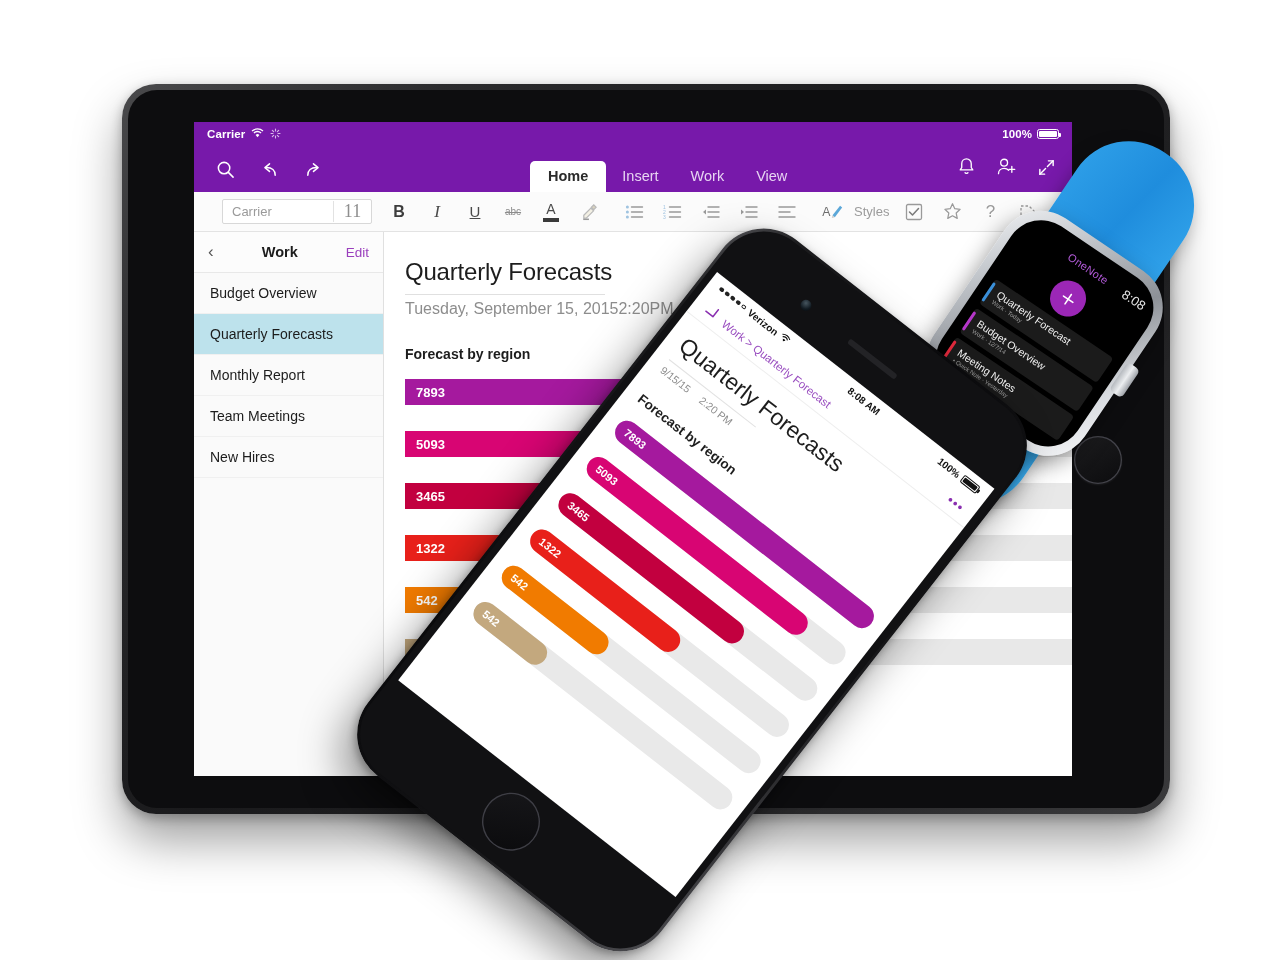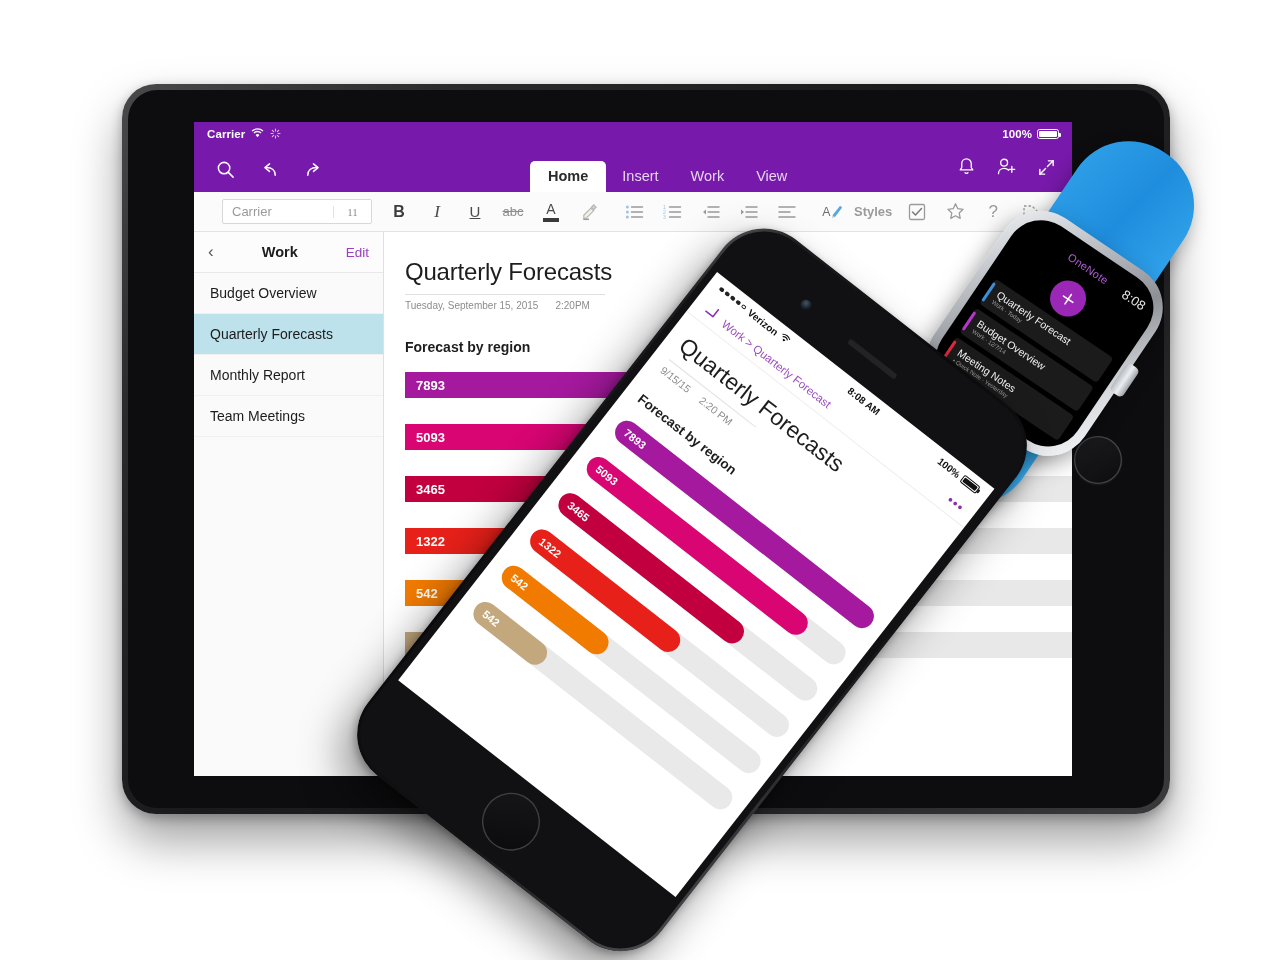--- a/index.html
+++ b/index.html
@@ -68,41 +68,41 @@
   
   .ribbon-tools {
     height: 40px; background: #fbfbfb; border-bottom: 1px solid #e3e3e3;
     display:flex; align-items:center; padding: 0 12px; gap:0;
   }
   .font-box {
     display:flex; align-items:center; height:25px; border:1px solid #d8d8d8;
     background:#fff; border-radius:2px; margin-left:16px;
   }
   .font-name { width:110px; padding:0 9px; font-size:13px; color:#9a9a9a; }
-  .font-size { width:38px; text-align:center; font-size:11px; color:#8e8e8e; border-left:1px solid #e2e2e2;font-family:Liberation Serif, serif; }
+  .font-size { width:38px; text-align:center; font-size:18px; color:#8e8e8e; border-left:1px solid #e2e2e2;font-family:Liberation Serif, serif; }
   .tb { width:38px; height:30px; display:flex; align-items:center; justify-content:center; font-size:15px; color:#5a5a5a; cursor:pointer;}
   .tb.sep { margin-left:8px; }
-  .styles-lbl { font-size:13px; color:#9b9b9b; margin:0 6px 0 2px;font-weight:bold; }
+  .styles-lbl { font-size:13px; color:#9b9b9b; margin:0 6px 0 2px; }
 
   
   .ipad-body { display:flex; height: 654px; }
   .sidebar { width: 190px; background:#fafafa; border-right:1px solid #e0e0e0; display:flex; flex-direction:column; }
   .sb-head { height:41px; display:flex; align-items:center; padding:0 14px; border-bottom:1px solid #e8e8e8; background:#fcfcfc;}
   .sb-back { color:#555; font-size:17px; cursor:pointer; }
   .sb-title { flex:1; text-align:center; font-size:14.5px; color:#1d1d1d; font-weight:bold; }
   .sb-edit { color:#9a3fbd; font-size:13.5px; cursor:pointer; }
   .sb-list { flex:1; }
   .sb-item { height:41px; display:flex; align-items:center; padding:0 16px; font-size:14px; color:#1c1c1c; cursor:pointer; border-bottom:1px solid #f0f0f0;}
   .sb-item.active { background:#bde2ec; }
 
   
   .page { flex:1; padding: 26px 0 0 21px; background:#fff; position:relative; }
   .pg-title { font-size:24px; color:#1d1d1d; font-weight:400; letter-spacing:-.2px; }
   .pg-rule { width:200px; height:1px; background:#e0e0e0; margin:8px 0 5px; }
-  .pg-meta { font-size:10px; color:#8d8d8d; display:flex; gap:17px; }
+  .pg-meta { font-size:16px; color:#8d8d8d; display:flex; gap:0; }
   .pg-sub { font-size:14px; color:#1d1d1d; font-weight:bold; margin-top:28px; }
 
   .chart { margin-top:17px; }
   .row { height:26px; position:relative; margin-bottom:26px; }
   .track { position:absolute; left:0; top:0; height:26px; background:#e8e8e8; border-radius:0; width:100%; }
   .bar { position:absolute; left:0; top:0; height:26px; border-radius:0 13px 13px 0;
          display:flex; align-items:center; padding-left:11px; color:#fff; font-size:13px; font-weight:bold; }
 
   
   .phone {
@@ -270,21 +270,21 @@
       </div>
 
       <div class="ribbon-tools">
         <div class="font-box">
           <div class="font-name">Carrier</div>
           <div class="font-size">11</div>
         </div>
         <div class="tb sep" style="font-weight:bold;color:#3d3d3d;font-size:16px;">B</div>
         <div class="tb" style="font-style:italic;font-family:'Liberation Serif',serif;font-size:17px;color:#4a4a4a;">I</div>
         <div class="tb" style="text-decoration:underline;color:#4a4a4a;">U</div>
-        <div class="tb" style="text-decoration:line-through;color:#8d8d8d;font-size:13px;">abc</div>
+        <div class="tb" style="text-decoration:line-through;color:#8d8d8d;font-size:10px;">abc</div>
         <div class="tb">
           <span style="display:flex;flex-direction:column;align-items:center;line-height:1;">
             <span style="font-size:14px;color:#4a4a4a;">A</span>
             <span style="width:16px;height:4px;background:#3a3a3a;margin-top:2px;display:block;"></span>
           </span>
         </div>
         <div class="tb">
           <svg width="19" height="19" viewBox="0 0 20 20">
               <path d="M4 14l7.5-7.5 2.8 2.8L6.8 16.8 4 17z" stroke="#b9b9b9" stroke-width="1.3" fill="#f3f0e4"></path>
               <path d="M12 5.5 14.5 3 17 5.5 14.5 8z" fill="#d9d3c0" stroke="#b9b9b9" stroke-width="1.2"></path>
@@ -371,20 +371,21 @@
           <div class="sb-head">
             <span class="sb-back">‹</span>
             <span class="sb-title">Work</span>
             <span class="sb-edit">Edit</span>
           </div>
           <div class="sb-list">
             <div class="sb-item">Budget Overview</div>
             <div class="sb-item active">Quarterly Forecasts</div>
             <div class="sb-item">Monthly Report</div>
             <div class="sb-item">Team Meetings</div>
+            <div class="sb-item">New Hires</div>
           </div>
 
         </div>
 
         <div class="page">
           <div class="pg-title">Quarterly Forecasts</div>
           <div class="pg-rule"></div>
           <div class="pg-meta">
             <span>Tuesday, September 15, 2015</span>
             <span>2:20PM</span>

